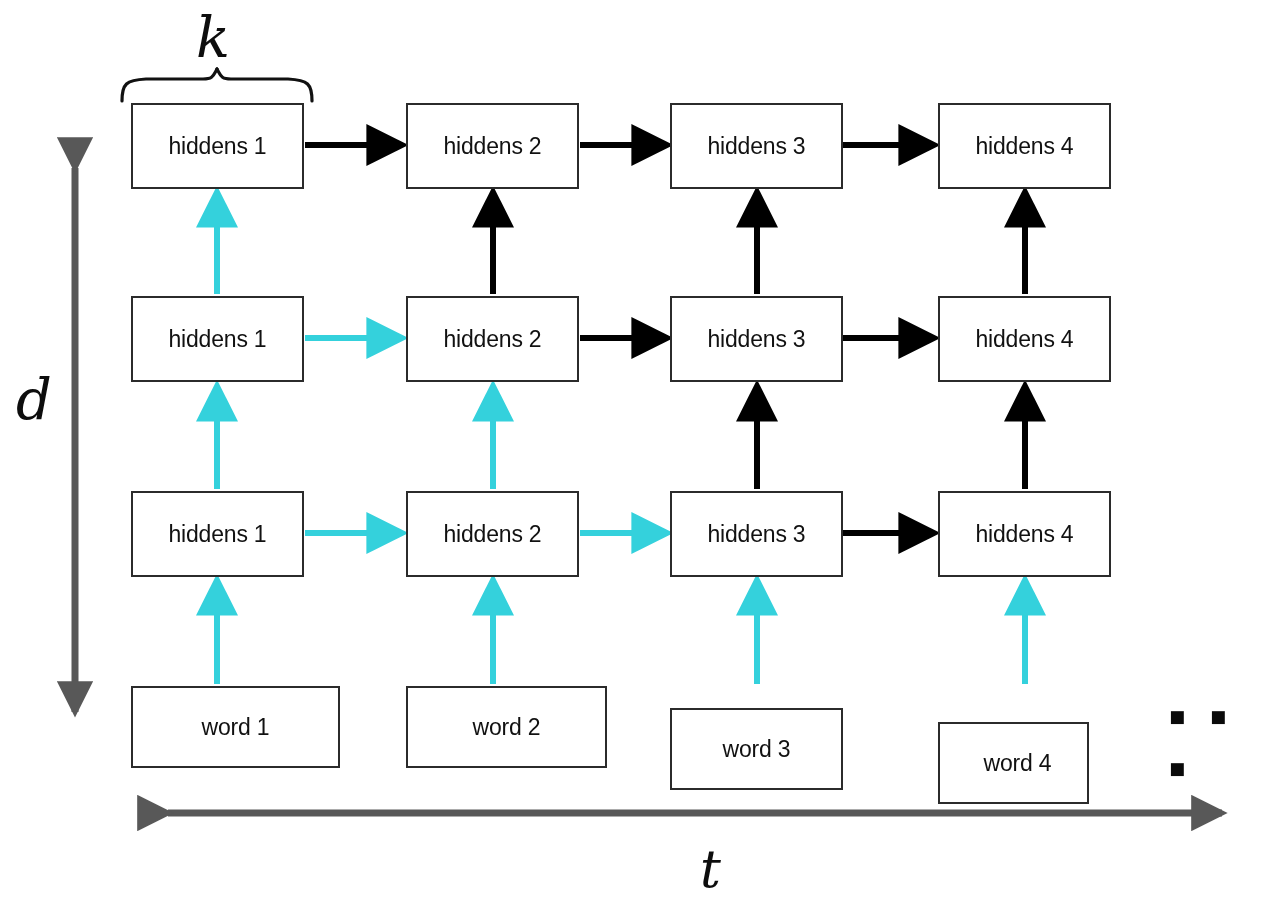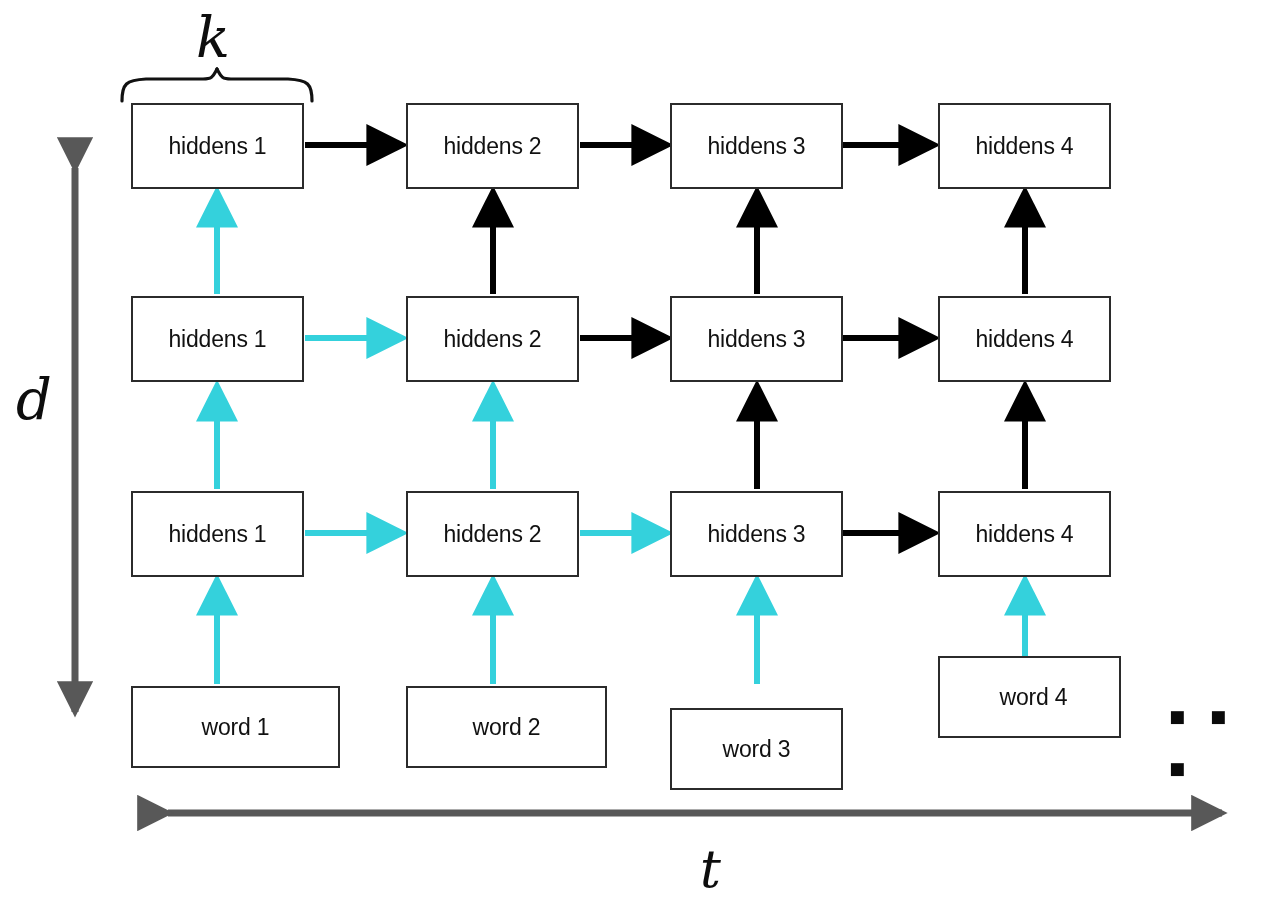--- a/index.html
+++ b/index.html
@@ -176,21 +176,21 @@
   <div class="node-box" style="left:938px; top:296px; width:173px; height:86px;">hiddens 4</div>
 
   <div class="node-box" style="left:131px; top:491px; width:173px; height:86px;">hiddens 1</div>
   <div class="node-box" style="left:406px; top:491px; width:173px; height:86px;">hiddens 2</div>
   <div class="node-box" style="left:670px; top:491px; width:173px; height:86px;">hiddens 3</div>
   <div class="node-box" style="left:938px; top:491px; width:173px; height:86px;">hiddens 4</div>
 
   <div class="node-box" style="left:131px; top:686px; width:209px; height:82px;">word 1</div>
   <div class="node-box" style="left:406px; top:686px; width:201px; height:82px;">word 2</div>
   <div class="node-box" style="left:670px; top:708px; width:173px; height:82px;">word 3</div>
-  <div class="node-box" style="left:938px; top:656px; width:183px; height:82px;padding-left:8px;">word 4</div>
+  <div class="node-box" style="left:938px; top:722px; width:151px; height:82px;padding-left:8px;">word 4</div>
 
   <div class="ellipsis" style="left:1168px; top:690px;">▪ ▪ ▪</div>
 
   <div class="axis-label label-k" style="left:196px; top:10px;">k</div>
 
   <div class="axis-label label-d" style="left:16px; top:372px;">d</div>
 
   <div class="axis-label label-t" style="left:700px; top:843px;">t</div>
 
 </div>

